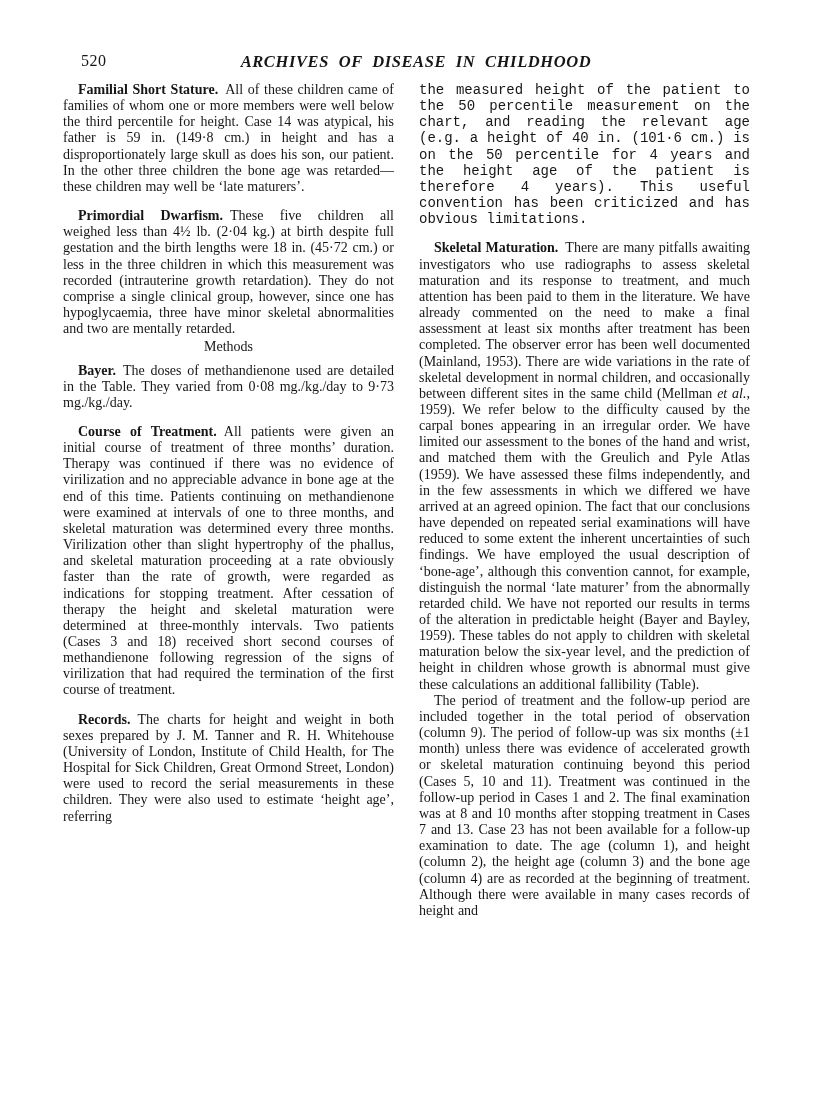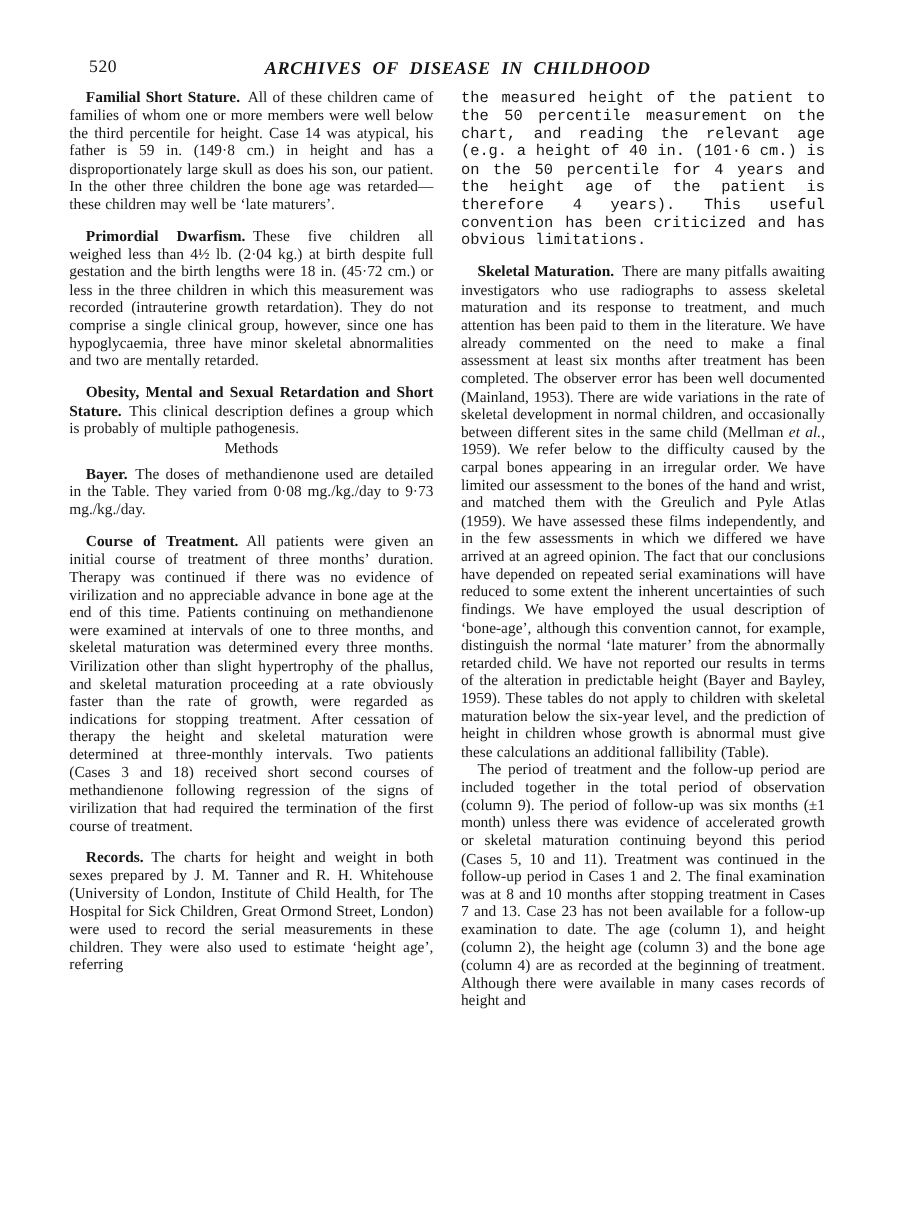--- a/index.html
+++ b/index.html
@@ -80,21 +80,20 @@
     <span class="journal-title">ARCHIVES OF DISEASE IN CHILDHOOD</span>
   </div>
 
   <div class="columns">
 
     <div class="col">
       <p class="para plain"><span class="lead">Familial Short Stature.</span><span>All of these children came of families of whom one or more members were well below the third percentile for height. Case 14 was atypical, his father is 59 in. (149·8 cm.) in height and has a disproportionately large skull as does his son, our patient. In the other three children the bone age was retarded—these children may well be ‘late maturers’.</span></p>
 
       <p class="para sect"><span class="lead">Primordial Dwarfism.</span><span>These five children all weighed less than 4½ lb. (2·04 kg.) at birth despite full gestation and the birth lengths were 18 in. (45·72 cm.) or less in the three children in which this measurement was recorded (intrauterine growth retardation). They do not comprise a single clinical group, however, since one has hypoglycaemia, three have minor skeletal abnormalities and two are mentally retarded.</span></p>
 
-      <p class="para sect"><span class="lead">Obesity, Mental and Sexual Retardation and Short Stature.</span><span>This clinical description defines a group which is probably of multiple pathogenesis.</span></p>
 
       <p class="para methods-heading">Methods</p>
 
       <p class="para dosage-top"><span class="lead">Bayer.</span><span>The doses of methandienone used are detailed in the Table. They varied from 0·08 mg./kg./day to 9·73 mg./kg./day.</span></p>
 
       <p class="para sect"><span class="lead">Course of Treatment.</span><span>All patients were given an initial course of treatment of three months’ duration. Therapy was continued if there was no evidence of virilization and no appreciable advance in bone age at the end of this time. Patients continuing on methandienone were examined at intervals of one to three months, and skeletal maturation was determined every three months. Virilization other than slight hypertrophy of the phallus, and skeletal maturation proceeding at a rate obviously faster than the rate of growth, were regarded as indications for stopping treatment. After cessation of therapy the height and skeletal maturation were determined at three-monthly intervals. Two patients (Cases 3 and 18) received short second courses of methandienone following regression of the signs of virilization that had required the termination of the first course of treatment.</span></p>
 
       <p class="para sect"><span class="lead">Records.</span><span>The charts for height and weight in both sexes prepared by J. M. Tanner and R. H. Whitehouse (University of London, Institute of Child Health, for The Hospital for Sick Children, Great Ormond Street, London) were used to record the serial measurements in these children. They were also used to estimate ‘height age’, referring</span></p>
     </div>
 

